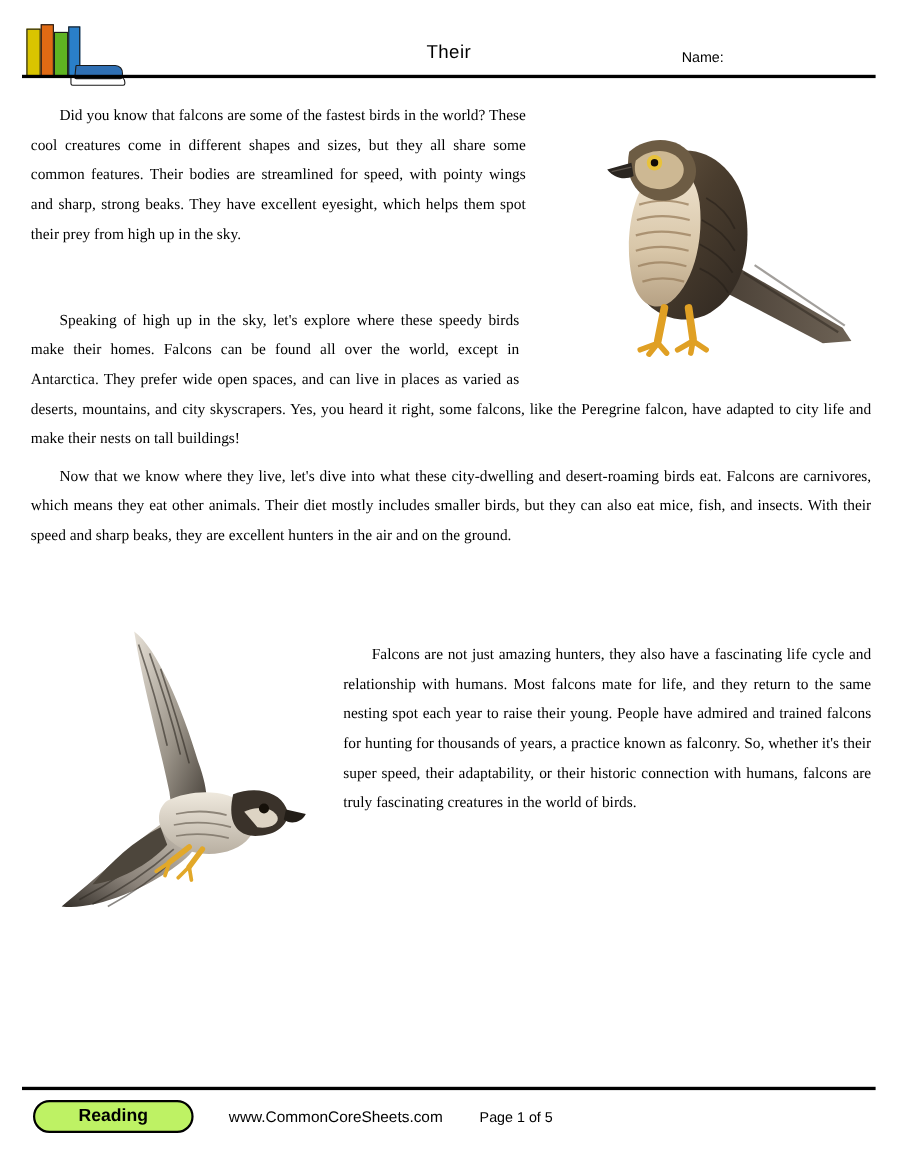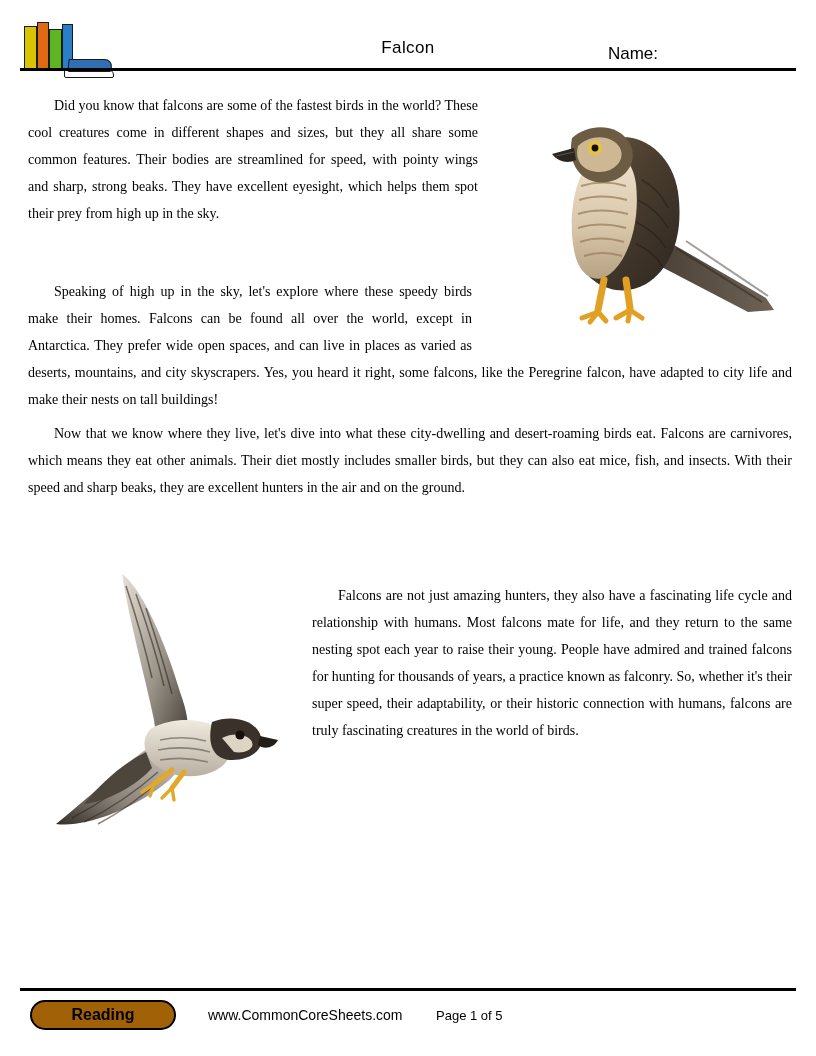--- a/index.html
+++ b/index.html
@@ -45,21 +45,21 @@
     top: 20px;
     width: 776px;
     text-align: center;
     font-size: 17px;
     letter-spacing: 0.4px;
   }
   .header-name {
     position: absolute;
     right: 138px;
     top: 26px;
-    font-size: 17px;
+    font-size: 13px;
   }
 
   
   .books {
     position: absolute;
     left: 0px;
     top: 2px;
     width: 96px;
     height: 62px;
   }
@@ -167,21 +167,21 @@
     height: 46px;
   }
   .badge {
     position: absolute;
     left: 10px;
     top: 5px;
     width: 146px;
     height: 30px;
     border: 2.5px solid #000;
     border-radius: 15px;
-    background: #a16207;
+    background: #bef264;
     box-sizing: border-box;
   }
   .badge span {
     display: block;
     text-align: center;
     line-height: 25px;
     font-size: 16px;
     font-weight: bold;
   }
   .footer-site {
@@ -206,21 +206,21 @@
 
   <div class="header">
     <div class="books">
       <div class="book b1"></div>
       <div class="book b2"></div>
       <div class="book b3"></div>
       <div class="book b4"></div>
       <div class="book-flat2"></div>
       <div class="book-flat"></div>
     </div>
-    <div class="header-title">Falcon</div>
+    <div class="header-title">Their</div>
     <div class="header-name">Name:</div>
   </div>
   <div class="header-rule"></div>
 
   <div class="img-hawk">
     <svg viewBox="0 0 300 250" width="300" height="250" xmlns="http://www.w3.org/2000/svg">
       <defs>
         <linearGradient id="bodyG" x1="0" y1="0" x2="1" y2="1">
           <stop offset="0%" stop-color="#6b5a44"></stop>
           <stop offset="45%" stop-color="#4a3d2e"></stop>

